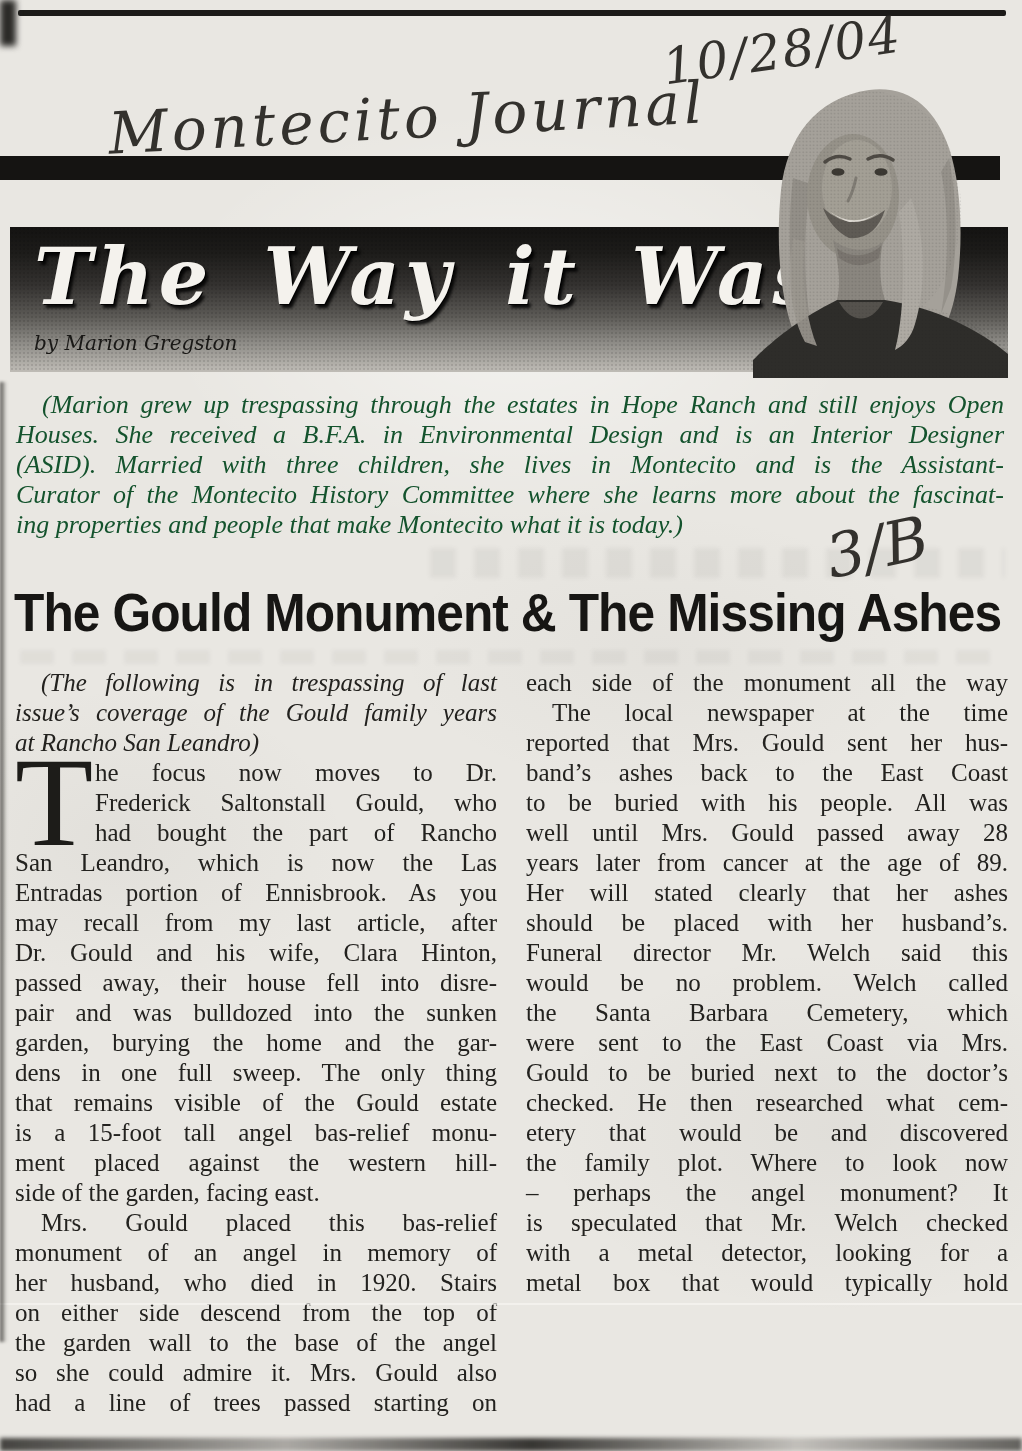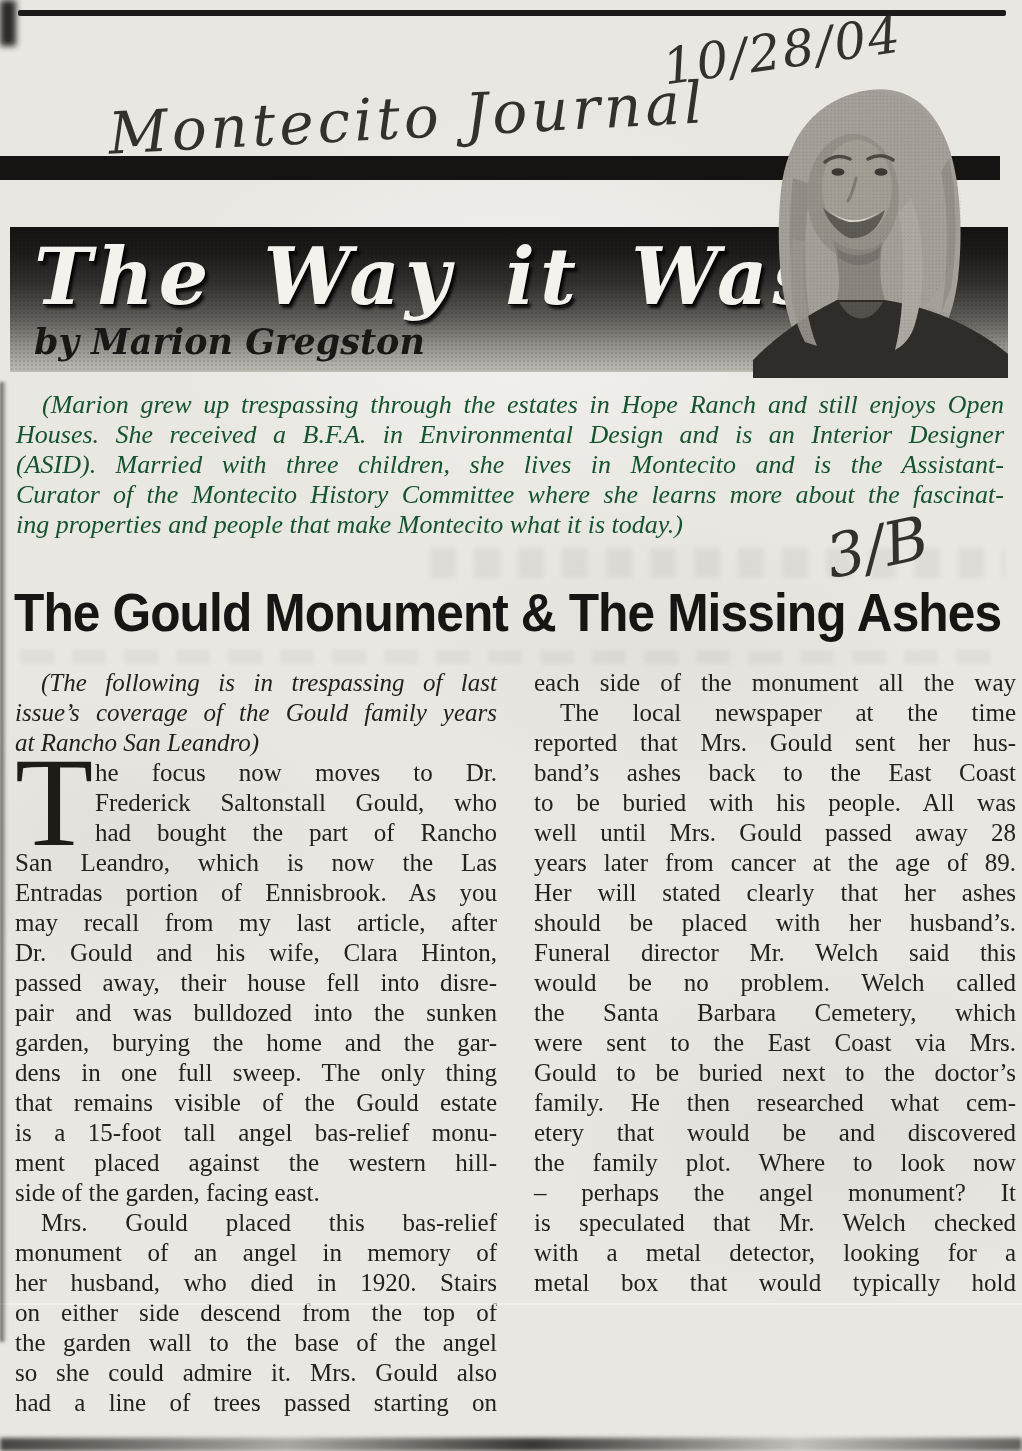--- a/index.html
+++ b/index.html
@@ -44,38 +44,38 @@
   .banner{left:10px;top:227px;width:998px;height:145px;
     background-image:
       radial-gradient(rgba(0,0,0,0.10) 1px, transparent 1.3px),
       linear-gradient(180deg,#141312 0%, #1d1c1a 18%, #343230 40%, #5d5b57 62%, #8e8c87 80%, #bfbcb6 100%);
     background-size:4px 4px, 100% 100%;}
   .banner-title{position:absolute;left:24px;top:4px;
     font-family:"DejaVu Serif",serif;font-style:italic;font-weight:bold;
     font-size:78px;letter-spacing:5px;word-spacing:18px;color:#f4f2ed;
     text-shadow:3px 4px 3px rgba(0,0,0,0.85), 1px 1px 0 rgba(0,0,0,0.9);
     white-space:nowrap;}
-  .banner-byline{position:absolute;left:24px;bottom:10px;
-    font-family:"DejaVu Serif",serif;font-style:italic;font-weight:bold;
-    font-size:35px;color:#191816;}
+  .banner-byline{position:absolute;left:24px;bottom:17px;
+    font-family:"DejaVu Serif",serif;font-style:italic;font-weight:normal;
+    font-size:20px;color:#191816;}
   .portrait{left:753px;top:88px;width:255px;height:290px;}
 
   
   .bio{left:16px;top:390px;width:988px;font-size:26px;line-height:30px;font-style:italic;color:#14532d;}
 
   
   .headline{left:14px;top:581px;width:1004px;margin:0;
     font-family:"Liberation Sans",sans-serif;font-weight:bold;
     font-size:54px;letter-spacing:-1px;color:#171614;white-space:nowrap;
     transform:scaleX(0.92);transform-origin:left center;}
 
   
   .col{top:668px;width:482px;font-size:25px;line-height:30px;color:#23221f;}
   .col-left{left:15px;}
-  .col-right{left:526px;margin-left:8px;}
+  .col-right{left:526px;}
   .para{margin:0;}
   .para.italic{font-style:italic;}
   .jline{text-align:justify;text-align-last:justify;}
   .jline.lastline{text-align-last:left;}
   .jline.firstline{padding-left:26px;}
   .dropcap{float:left;width:80px;height:88px;
     font-family:"Liberation Serif",serif;font-size:128px;line-height:88px;
     color:#1d1c19;}
 </style>
 </head>
@@ -189,21 +189,21 @@
       <div class="jline">to be buried with his people. All was</div>
       <div class="jline">well until Mrs. Gould passed away 28</div>
       <div class="jline">years later from cancer at the age of 89.</div>
       <div class="jline">Her will stated clearly that her ashes</div>
       <div class="jline">should be placed with her husband’s.</div>
       <div class="jline">Funeral director Mr. Welch said this</div>
       <div class="jline">would be no problem. Welch called</div>
       <div class="jline">the Santa Barbara Cemetery, which</div>
       <div class="jline">were sent to the East Coast via Mrs.</div>
       <div class="jline">Gould to be buried next to the doctor’s</div>
-      <div class="jline">family. He then researched what cem-</div>
+      <div class="jline">checked. He then researched what cem-</div>
       <div class="jline">etery that would be and discovered</div>
       <div class="jline">the family plot. Where to look now</div>
       <div class="jline">– perhaps the angel monument? It</div>
       <div class="jline">is speculated that Mr. Welch checked</div>
       <div class="jline">with a metal detector, looking for a</div>
       <div class="jline">metal box that would typically hold</div>
     </div>
   </div>
 
 <div class="abs crease"></div>

